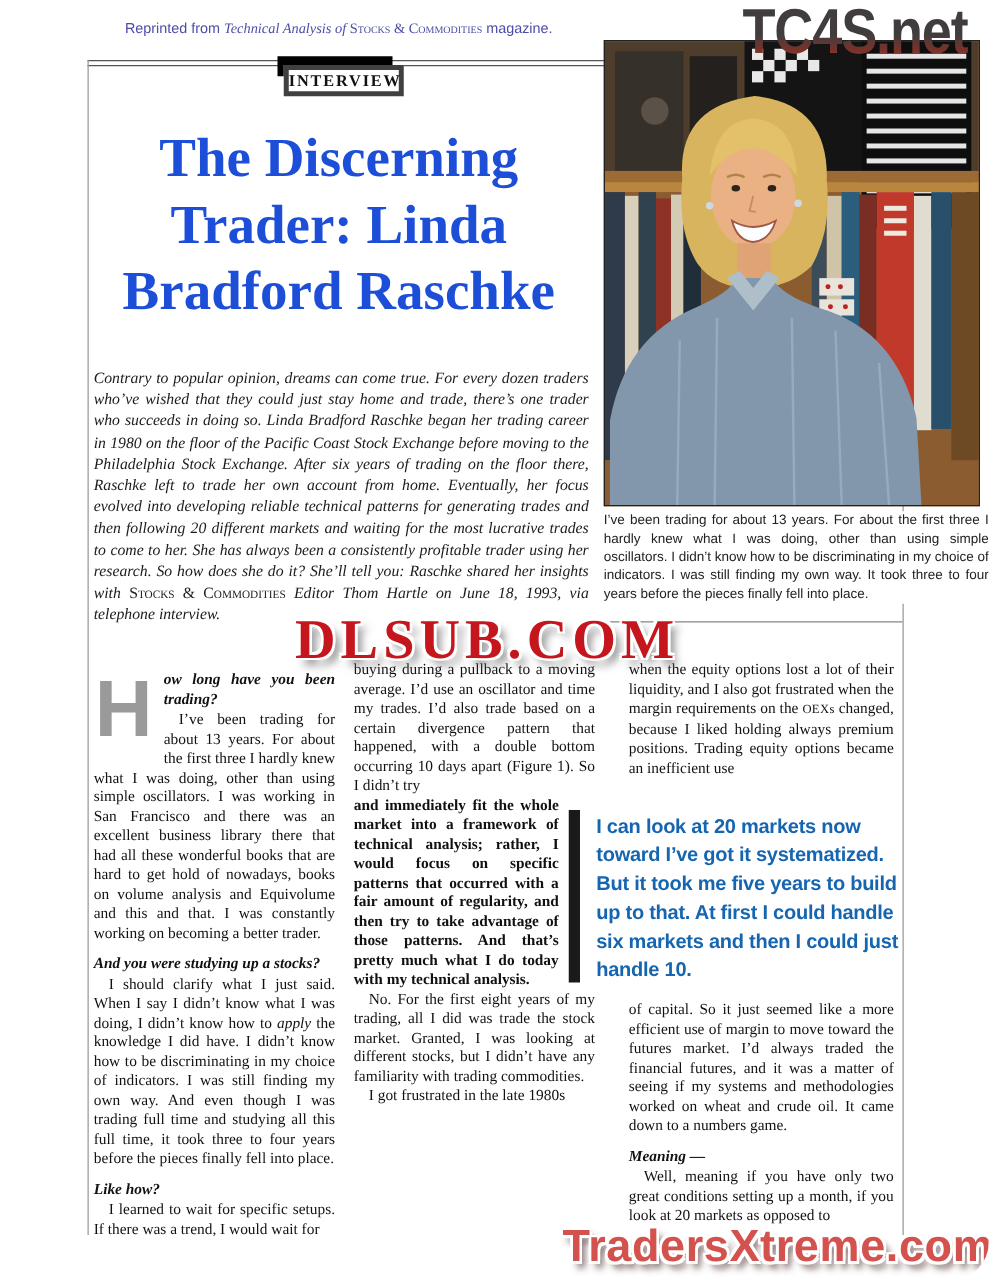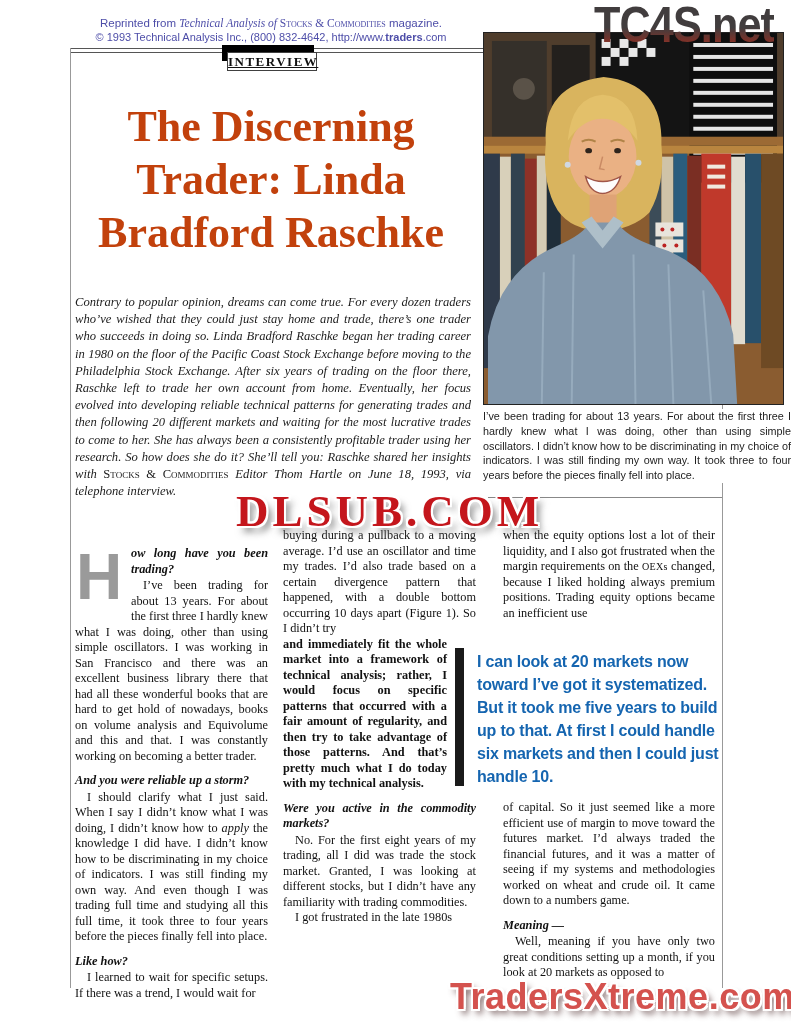--- a/index.html
+++ b/index.html
@@ -1,18 +1,18 @@
 <!DOCTYPE html>
 <html lang="en"><head>
 <meta charset="utf-8">
 <style>
   html,body { margin:0; padding:0; background:#ffffff; }
   .page {
     position:relative; width:791px; height:1024px; background:#fff;
-    overflow:hidden; font-family:"Liberation Serif", serif; color:#111;
+    overflow:hidden; font-family:"Liberation Serif", serif; color:#111;border-radius:30px;
   }
   .abs { position:absolute; }
 
   
   .masthead { left:70px; top:16px; width:402px; text-align:center; color:#4d4da8;
               font-family:"Liberation Sans", sans-serif; }
   .m-line1 { font-size:11.5px; line-height:14px; }
   .m-line2 { font-size:11px; line-height:14px; }
   .ital-serif { font-family:"Liberation Serif", serif; font-style:italic; }
   .sc { font-variant:small-caps; font-family:"Liberation Serif", serif; }
@@ -20,25 +20,25 @@
   
   .rule-top   { left:70px;  top:48px; width:652px; height:3px;
                 border-top:1px solid #555; border-bottom:1px solid #555; }
   .rule-left  { left:70px;  top:48px; width:1px; height:940px; background:#999; }
   .rule-right { left:722px; top:48px; width:1px; height:940px; background:#999; }
   .caption-rule { left:488px; top:497px; width:234px; height:1px; background:#888; }
 
   
   .int-bar { left:222px; top:45px; width:92px; height:16px; background:#000; }
   .int-box { left:227px; top:52px; width:88px; height:17px; background:#fff;
-             border:1px solid #404040; text-align:center;
-             font:bold 13px/17px "Liberation Serif", serif; letter-spacing:1.5px;text-decoration:underline; }
-
-  
-  .title { left:72px; top:100px; width:398px; text-align:center; color:#c2410c;
+             border:4px solid #404040; text-align:center;
+             font:bold 13px/17px "Liberation Serif", serif; letter-spacing:1.5px; }
+
+  
+  .title { left:72px; top:100px; width:398px; text-align:center; color:#1d4ed8;
            font:bold 44px/53px "Liberation Serif", serif; }
   .title div { white-space:nowrap; }
 
   
   .intro { left:75px; top:294px; width:396px; text-align:justify;
            font:italic 12.6px/17.2px "Liberation Serif", serif; color:#1b1b1b; }
 
   
   .photo { left:483px; top:32px; width:301px; height:373px; border:1px solid #222;
            box-sizing:border-box; background:#8a5c30; z-index:5; }
@@ -50,21 +50,21 @@
   .caption .attr { text-align:left; }
 
   
   .col { top:528px; text-align:justify; font:12.3px/15.5px "Liberation Serif", serif;
          color:#111; }
   .col1 { left:75px;  width:193px; }
   .col2 { left:283px; width:193px; }
   .col3-top    { left:503px; width:212px; }
   .col3-bottom { left:503px; width:212px; top:800px; }
   .q { font-weight:bold; font-style:italic; margin:9px 0 1px 0; }
-  .q.first { margin-top:18px; }
+  .q.first { margin-top:8px; }
   .a { margin:0; text-indent:12px; }
   .dropcap { float:left; width:48px; height:62px; margin:2px 8px 2px 0;
              font:bold 64px/58px "Liberation Sans", sans-serif; color:#9a9a9a;
              text-align:center; }
   .narrow { width:164px;font-weight:bold; }
   .caps-small { font-size:0.82em; letter-spacing:.3px; }
 
   
   .pq-bar  { left:455px; top:648px; width:9px; height:138px; background:#1a1a1a; z-index:4; }
   .pq-text { left:477px; top:650px; width:252px; color:#1565b0; z-index:4;
@@ -94,21 +94,20 @@
                          -2px 0 0 #fff, 2px 0 0 #fff, 0 -2px 0 #fff, 0 2px 0 #fff,
                          4px 5px 6px rgba(90,60,60,.85); }
 </style>
 </head>
 <body>
 
 <div class="page">
 
   <div class="abs masthead">
     <div class="m-line1"><span>Reprinted from </span><span class="ital-serif">Technical Analysis of </span><span class="sc">Stocks &amp; Commodities</span><span> magazine.</span></div>
-    <div class="m-line2"><span>© 1993 Technical Analysis Inc., (800) 832-4642, http://www.</span><b>traders</b><span>.com</span></div>
   </div>
 
   <div class="abs rule-top"></div>
   <div class="abs rule-left"></div>
   <div class="abs rule-right"></div>
 
   <div class="abs int-bar"></div>
   <div class="abs int-box">INTERVIEW</div>
 
   <h1 class="abs title" style="margin:0">
@@ -211,30 +210,29 @@
     <span>I’ve been trading for about 13 years. For about the first three I hardly knew what I was doing, other than using simple oscillators. I didn’t know how to be discriminating in my choice of indicators. I was still finding my own way. It took three to four years before the pieces finally fell into place.</span>
   </div>
   <div class="abs caption-rule"></div>
 
   <div class="abs col col1">
     <div>
       <div class="dropcap">H</div>
       <div class="q first">ow long have you been trading?</div>
       <p class="a">I’ve been trading for about 13 years. For about the first three I hardly knew what I was doing, other than using simple oscillators. I was working in San Francisco and there was an excellent business library there that had all these wonderful books that are hard to get hold of nowadays, books on volume analysis and Equivolume and this and that. I was constantly working on becoming a better trader.</p>
     </div>
-    <div class="q">And you were reliable up a storm?</div>
+    <div class="q">And you were studying up a stocks?</div>
     <p class="a"><span>I should clarify what I just said. When I say I didn’t know what I was doing, I didn’t know how to </span><i>apply</i><span> the knowledge I did have. I didn’t know how to be discriminating in my choice of indicators. I was still finding my own way. And even though I was trading full time and studying all this full time, it took three to four years before the pieces finally fell into place.</span></p>
     <div class="q">Like how?</div>
     <p class="a">I learned to wait for specific setups. If there was a trend, I would wait for</p>
   </div>
 
   <div class="abs col col2">
     <div>buying during a pullback to a moving average. I’d use an oscillator and time my trades. I’d also trade based on a certain divergence pattern that happened, with a double bottom occurring 10 days apart (Figure 1). So I didn’t try</div>
     <div class="narrow">and immediately fit the whole market into a framework of technical analysis; rather, I would focus on specific patterns that occurred with a fair amount of regularity, and then try to take advantage of those patterns. And that’s pretty much what I do today with my technical analysis.</div>
-    <div class="q">Were you active in the commodity markets?</div>
     <p class="a">No. For the first eight years of my trading, all I did was trade the stock market. Granted, I was looking at different stocks, but I didn’t have any familiarity with trading commodities.</p>
     <p class="a">I got frustrated in the late 1980s</p>
   </div>
 
   <div class="abs col col3-top">
     <p class="a" style="text-indent:0"><span>when the equity options lost a lot of their liquidity, and I also got frustrated when the margin requirements on the </span><span class="caps-small">OEXs</span><span> changed, because I liked holding always premium positions. Trading equity options became an inefficient use</span></p>
   </div>
 
   <div class="abs pq-bar"></div>
   <div class="abs pq-text">

